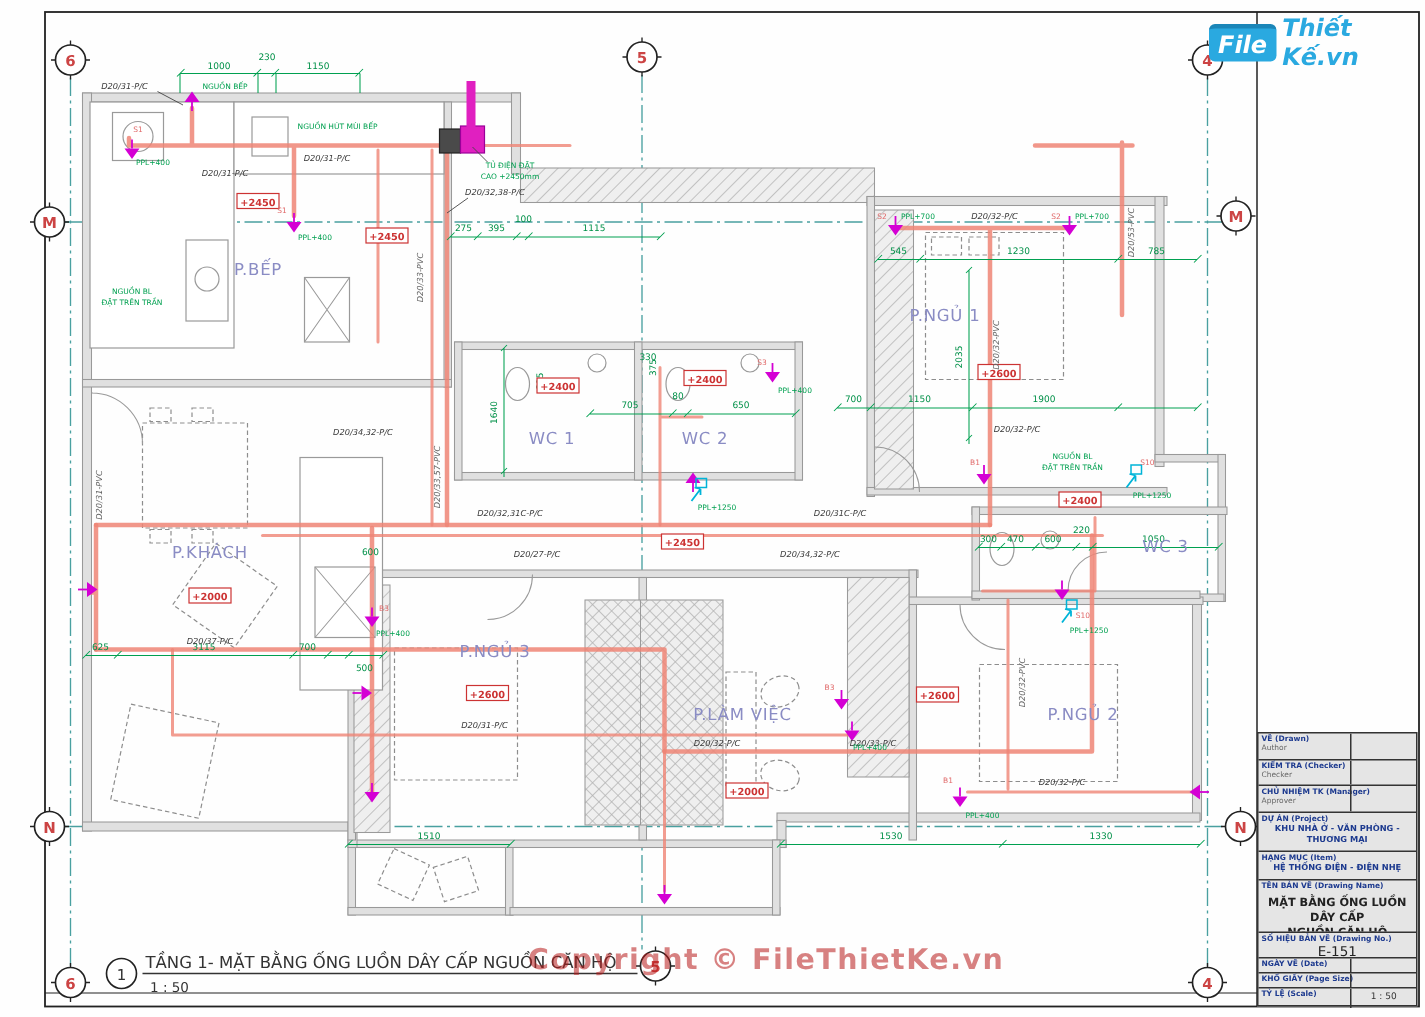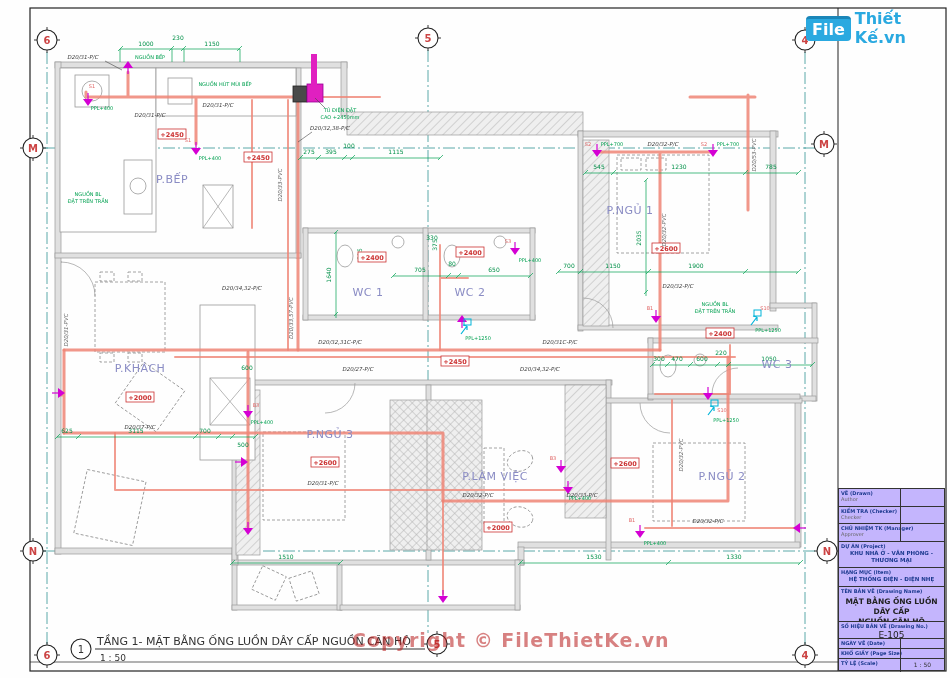--- a/index.html
+++ b/index.html
@@ -27,29 +27,29 @@
   .etxt{font-size:6.5px;fill:#cc3333;font-weight:bold;text-anchor:middle;}
   .bubc{fill:#fff;stroke:#222;stroke-width:1.1;}
   .bubt{font-size:10px;fill:#cc4444;font-weight:bold;text-anchor:middle;}
   .bubtick{stroke:#222;stroke-width:.9;}
   .frame{fill:none;stroke:#222;stroke-width:1.2;}
   .ttitle{font-size:11px;fill:#333;text-anchor:start;}
   .tscale{font-size:9px;fill:#333;text-anchor:start;}
   .leader{stroke:#444;stroke-width:.6;fill:none;}
 
   #logo{position:absolute;left:806px;top:9px;display:flex;gap:4px;align-items:center;
-        font-weight:bold;z-index:6;}
+        font-style:italic;font-weight:bold;z-index:6;}
   .logo-file{background:#2aa9e0;color:#fff;padding:1px 6px 2px;border-radius:4px;font-size:16px;
              border-top:3px solid #1b86b8;}
   .logo-tk{color:#2aa9e0;font-size:16px;}
   .logo-vn{font-size:16px;}
   #watermark{position:absolute;left:352px;top:629px;font-size:19px;color:#b91c1c;opacity:.55;
              letter-spacing:1px;font-weight:600;z-index:5;white-space:nowrap;}
   #titleblock{position:absolute;left:838px;top:488px;width:107px;height:183px;
-              border:1px solid #333;box-sizing:border-box;background:#c4b5fd;z-index:4;}
+              border:1px solid #333;box-sizing:border-box;background:#e5e5e5;z-index:4;}
   .tb-row{position:relative;border-bottom:1px solid #333;box-sizing:border-box;overflow:hidden;}
   .tb-row:last-child{border-bottom:none;}
   .tb-lab{font-size:5px;color:#1d3a8f;font-weight:bold;padding:1px 2px 0;line-height:1.2;}
   .tb-sub{font-size:5px;color:#666;padding:0 2px;line-height:1.2;}
   .tb-cellr{position:absolute;right:0;top:0;height:100%;width:42%;border-left:1px solid #333;box-sizing:border-box;}
   .tb-val{font-size:5.5px;color:#1d3a8f;font-weight:bold;text-align:center;line-height:1.3;padding:1px 1px 0;}
   .tb-name{font-size:7.5px;color:#222;font-weight:bold;text-align:center;line-height:1.3;padding-top:3px;}
   .tb-num{font-size:9px;color:#222;text-align:center;padding-top:1px;}
   .tb-scaleval{font-size:6px;color:#333;text-align:center;padding-top:2px;}
 </style>
@@ -502,21 +502,21 @@
   <div class="tb-row" style="height:19px;">
     <div class="tb-lab">HẠNG MỤC (Item)</div>
     <div class="tb-val">HỆ THỐNG ĐIỆN - ĐIỆN NHẸ</div>
   </div>
   <div class="tb-row" style="height:35px;">
     <div class="tb-lab">TÊN BẢN VẼ (Drawing Name)</div>
     <div class="tb-name"><span>MẶT BẰNG ỐNG LUỒN DÂY CẤP</span><br><span>NGUỒN CĂN HỘ</span></div>
   </div>
   <div class="tb-row" style="height:17px;">
     <div class="tb-lab">SỐ HIỆU BẢN VẼ (Drawing No.)</div>
-    <div class="tb-num">E-105</div>
+    <div class="tb-num">E-151</div>
   </div>
   <div class="tb-row" style="height:10px;">
     <div class="tb-lab">NGÀY VẼ (Date)</div>
     <div class="tb-cellr"></div>
   </div>
   <div class="tb-row" style="height:10px;">
     <div class="tb-lab">KHỔ GIẤY (Page Size)</div>
     <div class="tb-cellr"></div>
   </div>
   <div class="tb-row" style="height:13px;">

